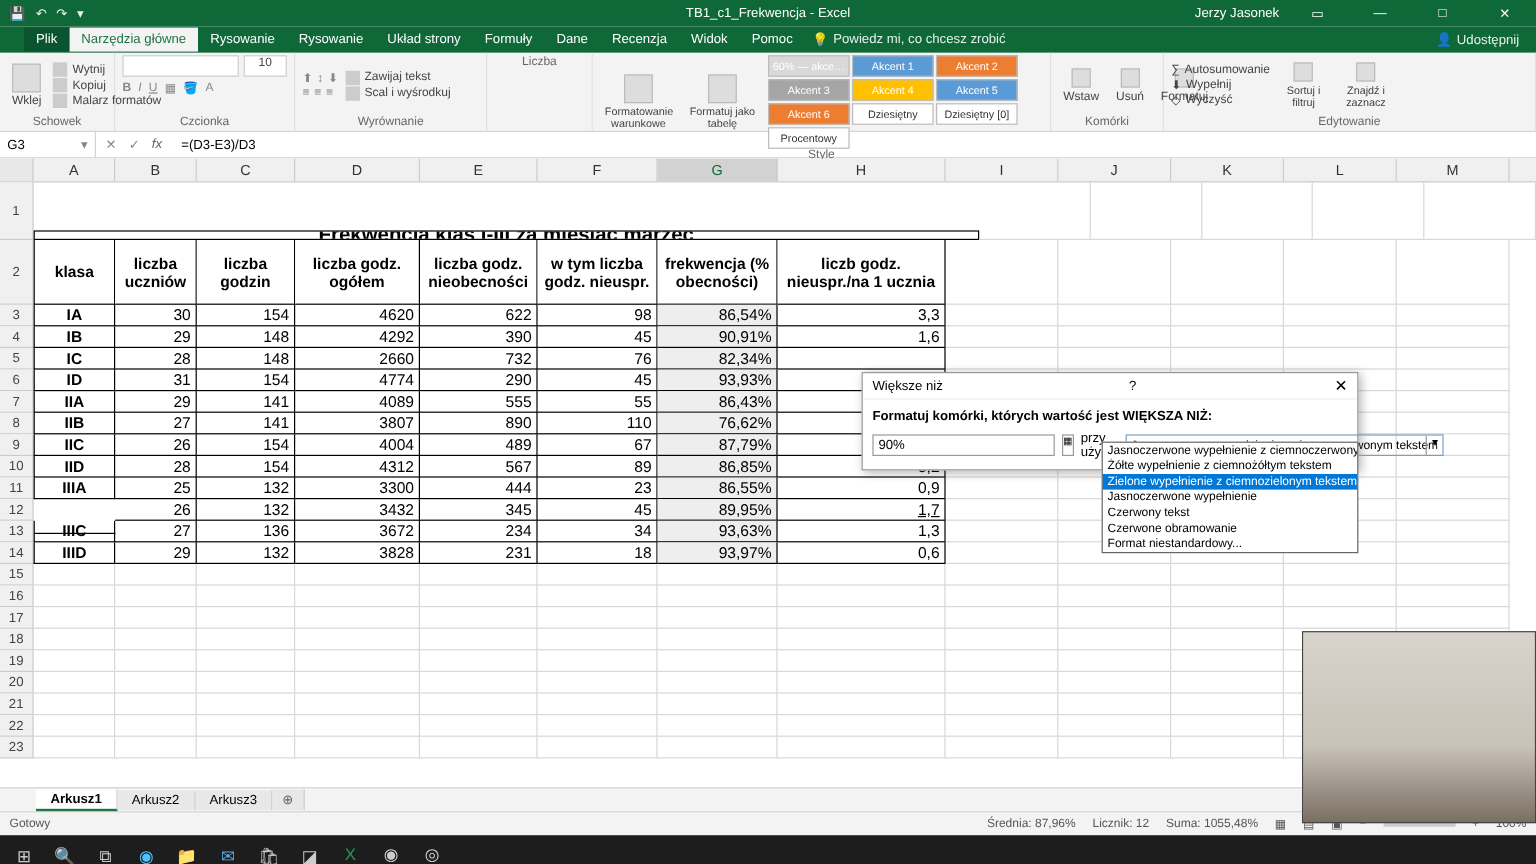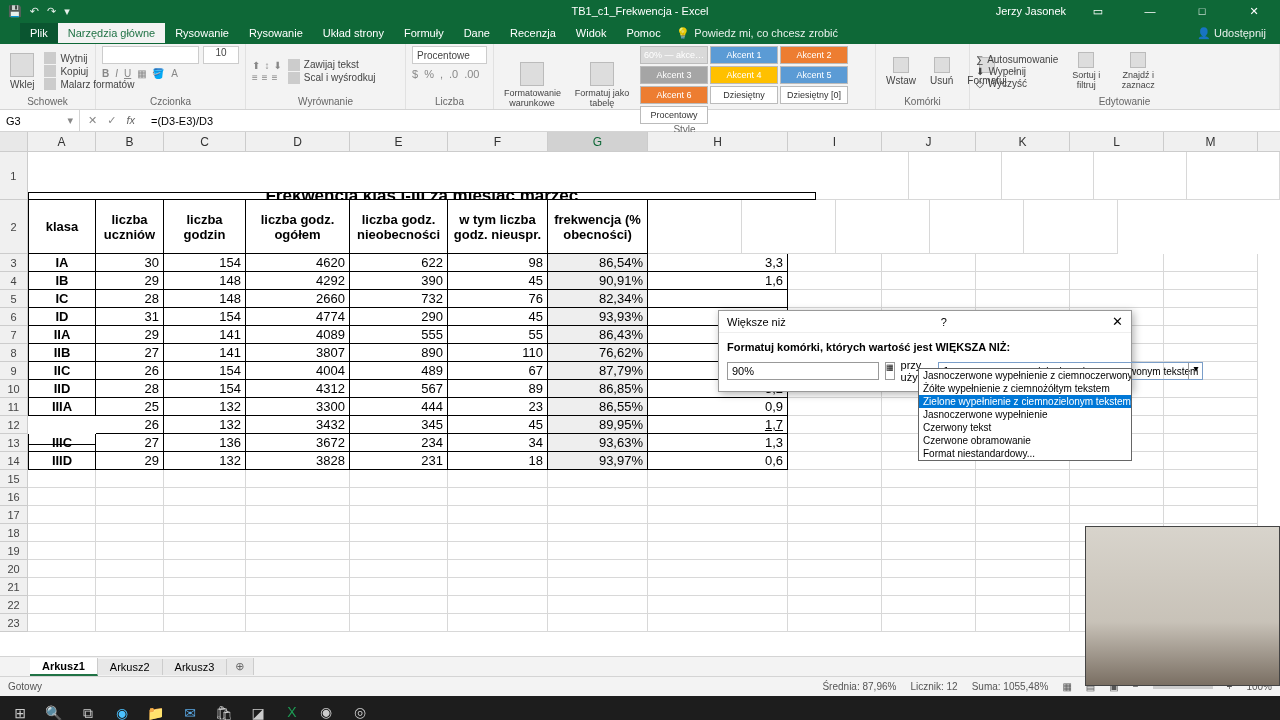--- a/index.html
+++ b/index.html
@@ -178,30 +178,20 @@
           </div>
         <div>
             <span class="ic"></span>
             <span>Scal i wyśrodkuj</span>
           </div>
       </div>
     </div>
     <div class="label">Wyrównanie</div>
   </div>
   <div class="rgroup" style="width:88px">
-    <div class="rcontent" style="flex-direction:column;align-items:stretch;gap:4px">
-      <div style="border:1px solid #ccc;height:18px;background:#fff;padding:0 4px;font-size:10px;display:flex;align-items:center">Procentowe</div>
-      <div style="display:flex;gap:6px;color:#888;font-size:11px">
-          <span>$</span>
-          <span>%</span>
-          <span>,</span>
-          <span>.0</span>
-          <span>.00</span>
-        </div>
-    </div>
     <div class="label">Liczba</div>
   </div>
   <div class="rgroup" style="width:382px">
     <div class="rcontent">
       <div class="btn-big">
           <div class="ico"></div>
           <span style="font-size:9px;text-align:center;width:56px">Formatowanie warunkowe</span>
         </div>
       <div class="btn-big">
           <div class="ico"></div>
@@ -310,20 +300,21 @@
       </div>
       <div class="row h2">
         <div class="rh">2</div>
         <div class="cell hdr b bl" style="width: 68px;">klasa</div>
         <div class="cell hdr b" style="width: 68px;">liczba uczniów</div>
         <div class="cell hdr b" style="width: 82px;">liczba godzin</div>
         <div class="cell hdr b" style="width: 104px;">liczba godz. ogółem</div>
         <div class="cell hdr b" style="width: 98px;">liczba godz. nieobecności</div>
         <div class="cell hdr b" style="width: 100px;">w tym liczba godz. nieuspr.</div>
         <div class="cell hdr b" style="width: 100px;">frekwencja (% obecności)</div>
+        <div class="cell hdr b" style="width: 140px;">liczb godz. nieuspr./na 1 ucznia</div>
         <div class="cell" style="width: 94px;"></div>
         <div class="cell" style="width: 94px;"></div>
         <div class="cell" style="width: 94px;"></div>
         <div class="cell" style="width: 94px;"></div>
         <div class="cell" style="width: 94px;"></div>
       </div>
       <div class="row">
         <div class="rh">3</div>
         <div class="cell c b bl" style="width: 68px;">IA</div>
         <div class="cell r b" style="width: 68px;">30</div>

